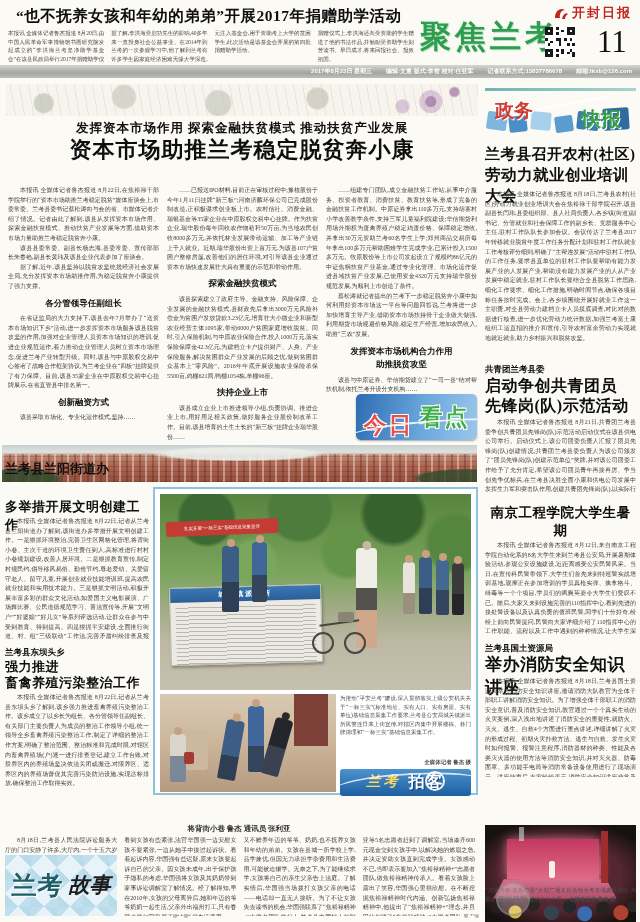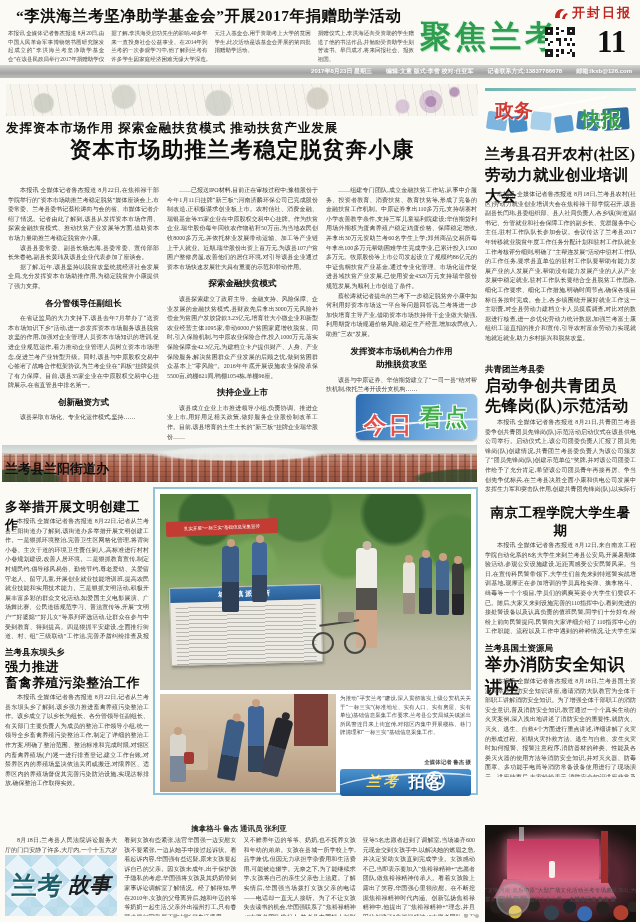--- a/index.html
+++ b/index.html
@@ -14,21 +14,21 @@
   .news p { text-indent:2em; }
   .news6 { font-size:5.5px; line-height:1.55; text-align:justify; color:#474747; overflow:hidden; }
   .sub { font-weight:bold; text-align:center; font-size:8.5px; color:#141414; margin:5px 0 4px; text-indent:0 !important; }
   .kick { font-weight:bold; color:#101010; }
   .hl { font-weight:bold; color:#0e0e0e; letter-spacing:0.5px; }
 
   
   .section-logo { font-size:31px; font-weight:bold; color:#2e9d4e; letter-spacing:4px;
     text-shadow:1px 1px 0 #bfe3c9, -1px -1px 0 #e8f6ec; }
   .brand-red { color:#c0251f; font-weight:bold; font-size:13px; letter-spacing:2px; }
-  .pagenum { font-size:31px; font-weight:bold; color:#111; }
+  .pagenum { font-size:31px; font-weight:normal; color:#111; }
 
   .datebar { background:linear-gradient(180deg,#d6d6d4,#a3a3a1 60%,#bdbdbb);
     display:flex; justify-content:flex-end; align-items:center; gap:14px;
     font-size:6px; color:#fdfdfd; font-weight:bold; padding-right:8px;
     font-family:"Liberation Sans","DejaVu Sans",sans-serif; }
 
   .floral { background:#f7f4ed;
     background-image:
       radial-gradient(circle at 90% 55%, rgba(139,84,150,.65) 0 5px, rgba(139,84,150,.28) 6px 11px, transparent 12px),
       radial-gradient(circle at 95% 25%, rgba(120,60,130,.5) 0 4px, transparent 6px),
@@ -110,21 +110,21 @@
     display:flex; align-items:center; justify-content:center; font-size:6.5px; font-weight:bold; letter-spacing:1px;
     background:rgba(255,255,255,.25); }
   .cap { font-size:5.5px; line-height:1.55; text-align:justify; color:#4a4a4a; }
   .credit { text-align:right; font-weight:bold; }
 </style>
 </head>
 <body>
 
 <div class="page">
 
-  <div class="abs hl" style="left:16px;top:6px;width:400px;font-size:15.5px;letter-spacing:0.5px;">“李洪海兰考坚净助学基金会”开展2017年捐赠助学活动</div>
+  <div class="abs hl" style="left:16px;top:6px;width:400px;font-size:15.5px;letter-spacing:0.5px;">“也不抚养女孩和年幼的弟弟”开展2017年捐赠助学活动</div>
   <div class="abs" style="left:8px;top:29px;width:406px;height:33px;display:flex;gap:7px;">
     <div class="news6" style="flex:1;">本报讯 全媒体记者鲁杰报道 8月20日,由中国人民革命军事博物馆书画研究院发起成立的“李洪海兰考坚净助学基金会”在该县民政局举行2017年捐赠助学仪式,6名品学兼优的贫困学生每人获得5000元助学金。</div>
     <div class="news6" style="flex:1;">据了解,李洪海受启功先生的影响,40多年来一直投身社会公益事业。在2014年到兰考的一次参观学习中,他了解到兰考有许多学生因家庭经济困难无缘大学深造,当即捐款5万元启动资金成立“李洪海兰考坚净助学基金会”。随后,他又筹集400万</div>
     <div class="news6" style="flex:1;">元注入基金会,用于资助考上大学的贫困学生,此次活动是该基金会开展的第四批捐赠助学活动。</div>
     <div class="news6" style="flex:1;">捐赠仪式上,李洪海还向受资助的学生赠送了他的书法作品,并勉励受资助学生刻苦读书、早日成才,将来回报社会、报效祖国。</div>
   </div>
 
   <div class="abs section-logo" style="left:420px;top:16px;">聚焦兰考</div>
 
   <div class="abs" style="left:553px;top:4px;display:flex;align-items:center;gap:3px;">
@@ -169,21 +169,21 @@
 
   <div class="abs datebar" style="left:0;top:65px;width:640px;height:13px;">
     <span>2017年8月23日 星期三</span>
     <span>编辑:文童 版式:李雪 校对:任亚军</span>
     <span>记者联系方式:13837786678</span>
     <span>邮箱:lkxb@126.com</span>
   </div>
 
   <div class="abs floral" style="left:6px;top:84px;width:472px;height:32px;"></div>
 
-  <div class="abs kick" style="left:6px;top:120px;width:472px;font-size:12.5px;letter-spacing:1px;">发挥资本市场作用  探索金融扶贫模式  推动扶贫产业发展</div>
+  <div class="abs kick" style="left:6px;top:120px;width:472px;text-align:center;font-size:12.5px;letter-spacing:1px;">发挥资本市场作用  探索金融扶贫模式  推动扶贫产业发展</div>
   <div class="abs hl" style="left:6px;top:135px;width:472px;text-align:center;font-size:22px;letter-spacing:1px;">资本市场助推兰考稳定脱贫奔小康</div>
 
   <div class="abs" style="left:8px;top:186px;width:469px;height:256px;display:flex;gap:8px;">
     <div class="news" style="flex:1;height:256px;">
       <p>本报讯 全媒体记者鲁杰报道 8月22日,在焦裕禄干部学院举行的“资本市场助推兰考稳定脱贫”媒体座谈会上,市委常委、兰考县委书记蔡松涛向与会的省、市媒体记者介绍了情况。记者由此了解到,该县从发挥资本市场作用、探索金融扶贫模式、推动扶贫产业发展等方面,借助资本市场力量助推兰考稳定脱贫奔小康。</p>
       <p>该县县委常委、副县长杨志海,县委常委、宣传部部长朱春艳,副县长黄玮及该县企业代表参加了座谈会。</p>
       <p>据了解,近年,该县坚持以脱贫攻坚统揽经济社会发展全局,充分发挥资本市场助推作用,为稳定脱贫奔小康提供了强力支撑。</p>
       <p class="sub">各分管领导任副组长</p>
       <p>在省证监局的大力支持下,该县去年7月举办了“送资本市场知识下乡”活动,进一步发挥资本市场服务该县脱贫攻坚的作用,加强对企业管理人员资本市场知识的培训,促进企业规范运作,着力推动企业管理人员树立资本市场理念,促进兰考产业转型升级。同时,该县与中原股权交易中心签署了战略合作框架协议,为兰考企业在“四板”挂牌提供了有力保障。目前,该县35家企业在中原股权交易中心挂牌展示,在省直管县中排名第一。</p>
       <p class="sub">创新融资方式</p>
@@ -282,21 +282,21 @@
         <div class="cap credit">全媒体记者 鲁杰 摄</div>
         <div class="paike" style="width:131px;height:27px;margin-top:2px;">
           <span class="ring"></span>
           <span class="p1">兰考</span>
           <span class="p2">拍客</span>
         </div>
       </div>
     </div>
   </div>
 
-  <div class="abs" style="left:0;top:824px;width:478px;text-align:center;font-size:7.5px;font-weight:bold;color:#333;">擒拿格斗 鲁杰   通讯员 张利亚</div>
+  <div class="abs" style="left:0;top:824px;width:478px;text-align:center;font-size:7.5px;font-weight:bold;color:#333;">将背街小巷 鲁杰   通讯员 张利亚</div>
 
   <div class="abs" style="left:5px;top:836px;width:470px;height:80px;display:flex;gap:7px;">
     <div style="flex:1;display:flex;flex-direction:column;">
       <div class="news" style="height:17px;">
         <p>8月18日,兰考县人民法院诉讼服务大厅的门口安静了许多,大厅内,一个十五六岁的女孩格外引人注意,她在奶奶的陪同下快步地来到立案审查窗口。</p>
       </div>
       <div class="story" style="width:112px;height:62px;margin-top:2px;">
         <span class="s1">兰考</span>
         <span class="s2">故事</span>
       </div>

